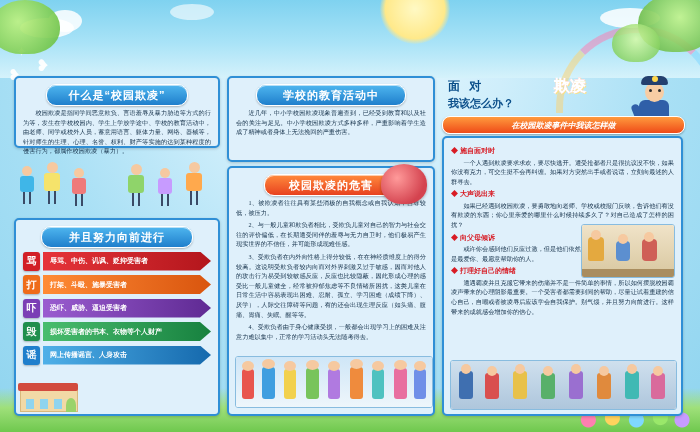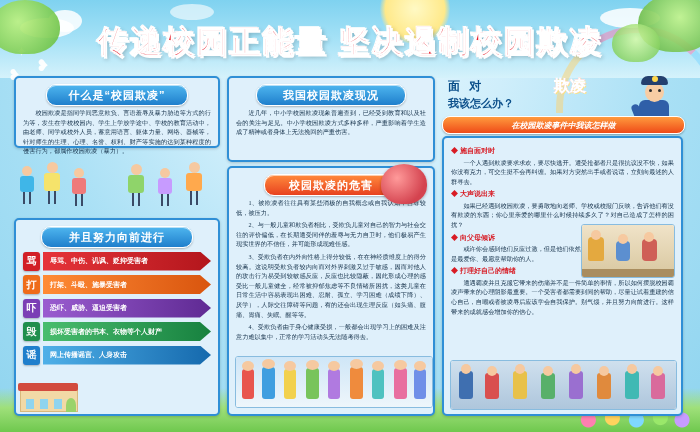--- a/index.html
+++ b/index.html
@@ -210,23 +210,20 @@
 
   <div class="grass"></div>
 
   <div class="swatch" style="right:6px;bottom:4px;width:120px;height:40px;background:
       radial-gradient(circle at 12% 80%, #ff7fb0 0 7px, transparent 8px),
       radial-gradient(circle at 32% 75%, #ffd35e 0 7px, transparent 8px),
       radial-gradient(circle at 52% 80%, #7fd8ff 0 7px, transparent 8px),
       radial-gradient(circle at 72% 74%, #9ae86a 0 7px, transparent 8px),
       radial-gradient(circle at 90% 80%, #c79bff 0 7px, transparent 8px);"></div>
 
-  <div class="title-band">
-    <div class="title-text">传递校园正能量  坚决遏制校园欺凌</div>
-  </div>
 
   <div class="cols">
 
     <div class="col col-a">
 
       <div class="panel pa1">
         <div class="hdr" style="width:140px;">什么是“校园欺凌”</div>
         <div class="body-txt">
           <p>校园欺凌是指同学间恶意欺负、言语羞辱及暴力胁迫等方式的行为等，发生在学校校园内、学生上学放学途中、学校的教育活动中，由老师、同学或校外人员，蓄意用语言、躯体力量、网络、器械等，针对师生的生理、心理、名誉、权利、财产等实施的达到某种程度的侵害行为，都属作校园欺凌（暴力）。</p>
         </div>
@@ -304,21 +301,21 @@
           <div class="swatch" style="left:20px;bottom:3px;width:8px;height:10px;background:#8fd4ef;"></div>
           <div class="swatch" style="left:34px;bottom:3px;width:8px;height:10px;background:#8fd4ef;"></div>
           <div class="swatch" style="left:46px;bottom:0;width:10px;height:14px;background:#9ad36a;border-radius:50% 50% 0 0;"></div>
         </div>
       </div>
     </div>
 
     <div class="col col-b">
 
       <div class="panel pb1">
-        <div class="hdr" style="width:148px;">我国校园欺凌现况</div>
+        <div class="hdr" style="width:148px;">学校的教育活动中</div>
         <div class="body-txt">
           <p>近几年，中小学校园欺凌现象普遍查到，已经受到教育和以及社会的关注与足见。中小学校园欺凌方式多种多样，严重影响着学生造成了精神或者身体上无法挽回的严重伤害。</p>
         </div>
       </div>
 
       <div class="panel pb2">
         <div class="hdr hdr-red" style="width:132px;">校园欺凌的危害</div>
         <div class="body-txt">
           <p>1、被欺凌者往往具有某些消极的自我概念或自我认知，自尊较低，被压力。</p>
           <p>2、与一般儿童和欺负者相比，受欺负儿童对自己的智力与社会交往的评价偏低，在长期遭受同伴的羞辱与无力自卫时，他们极易产生现实世界的不信任，并可能形成现难任感。</p>

